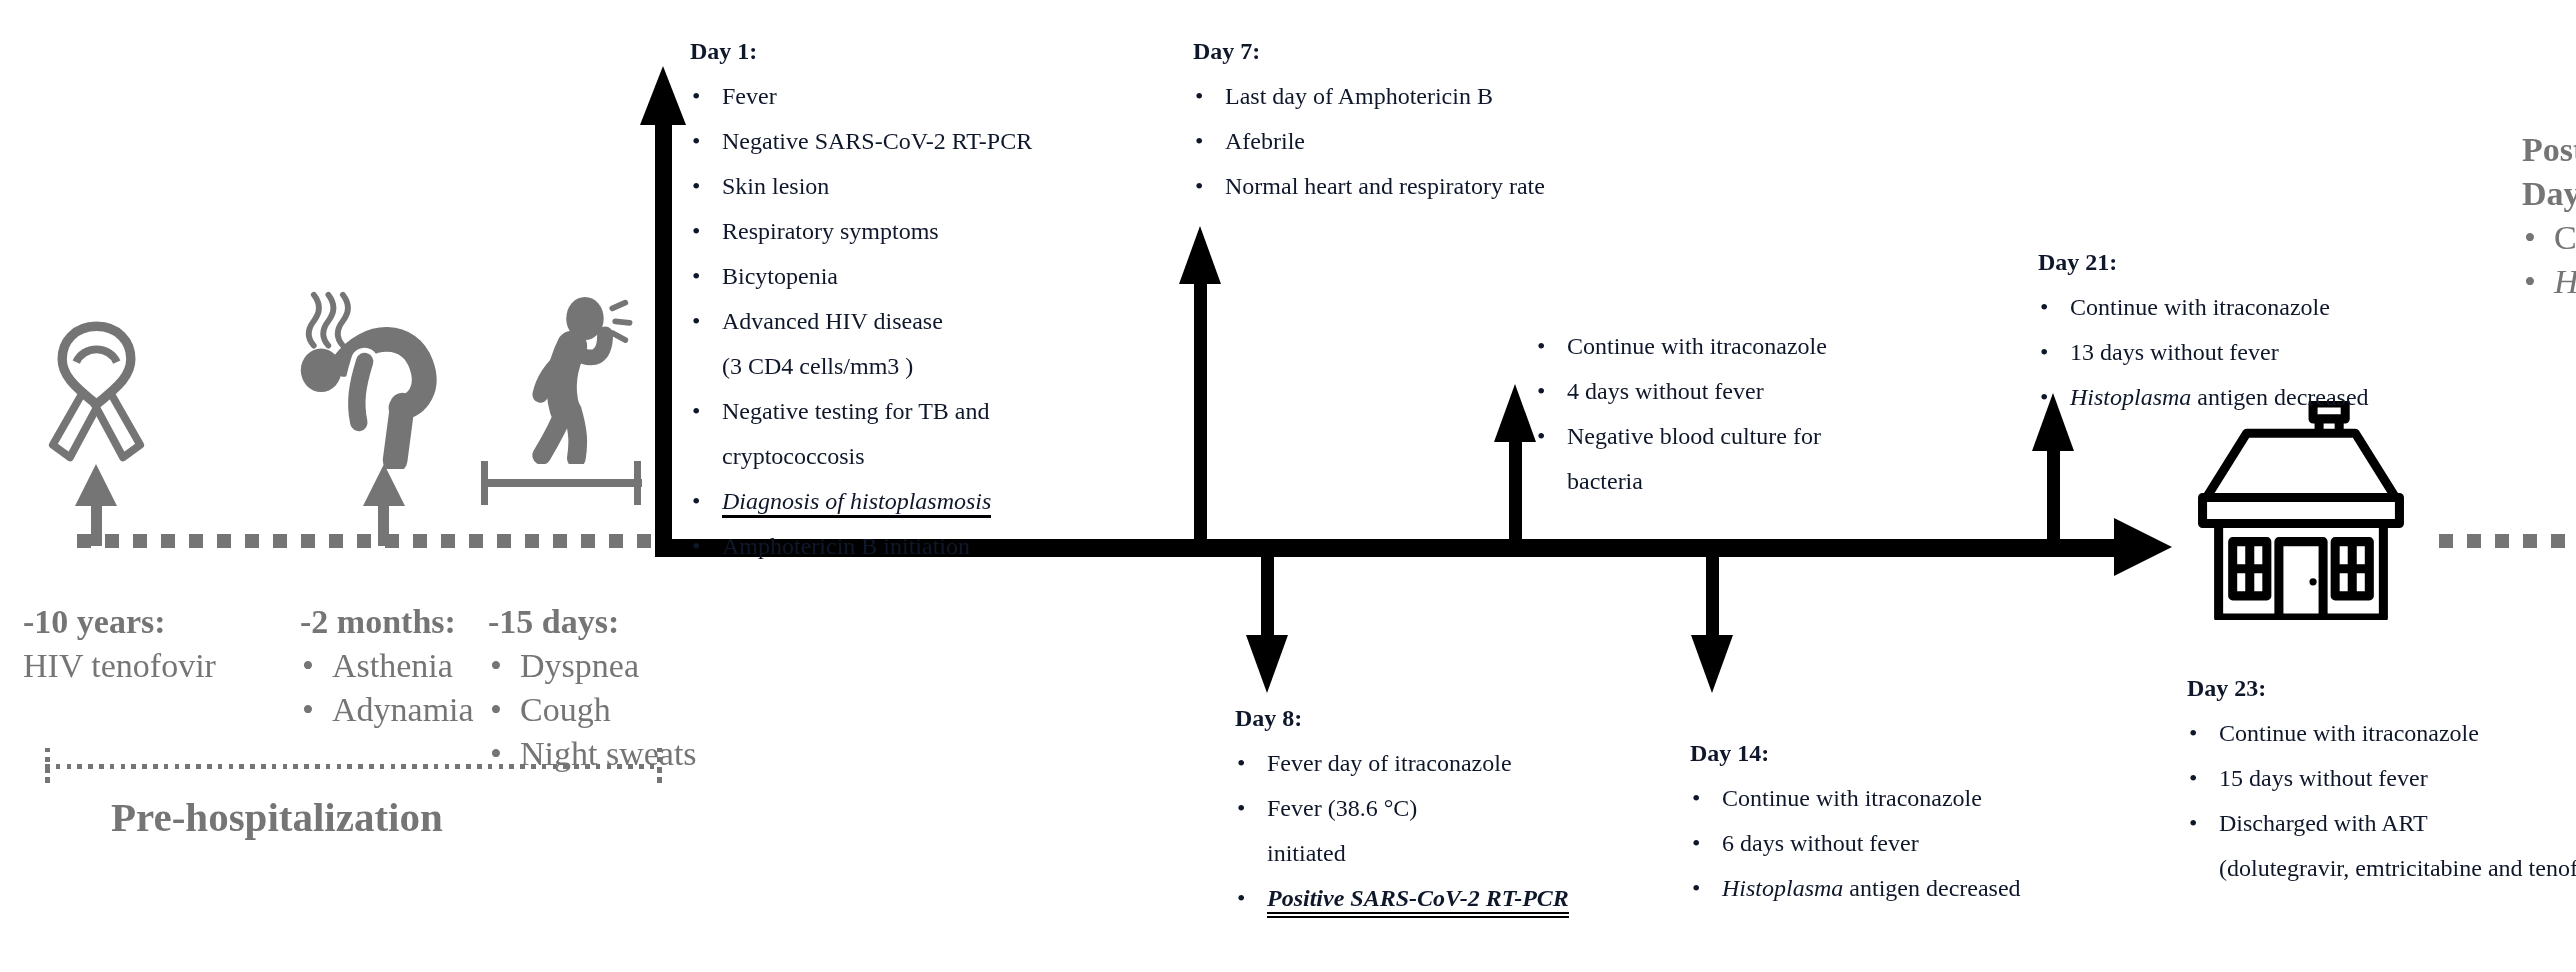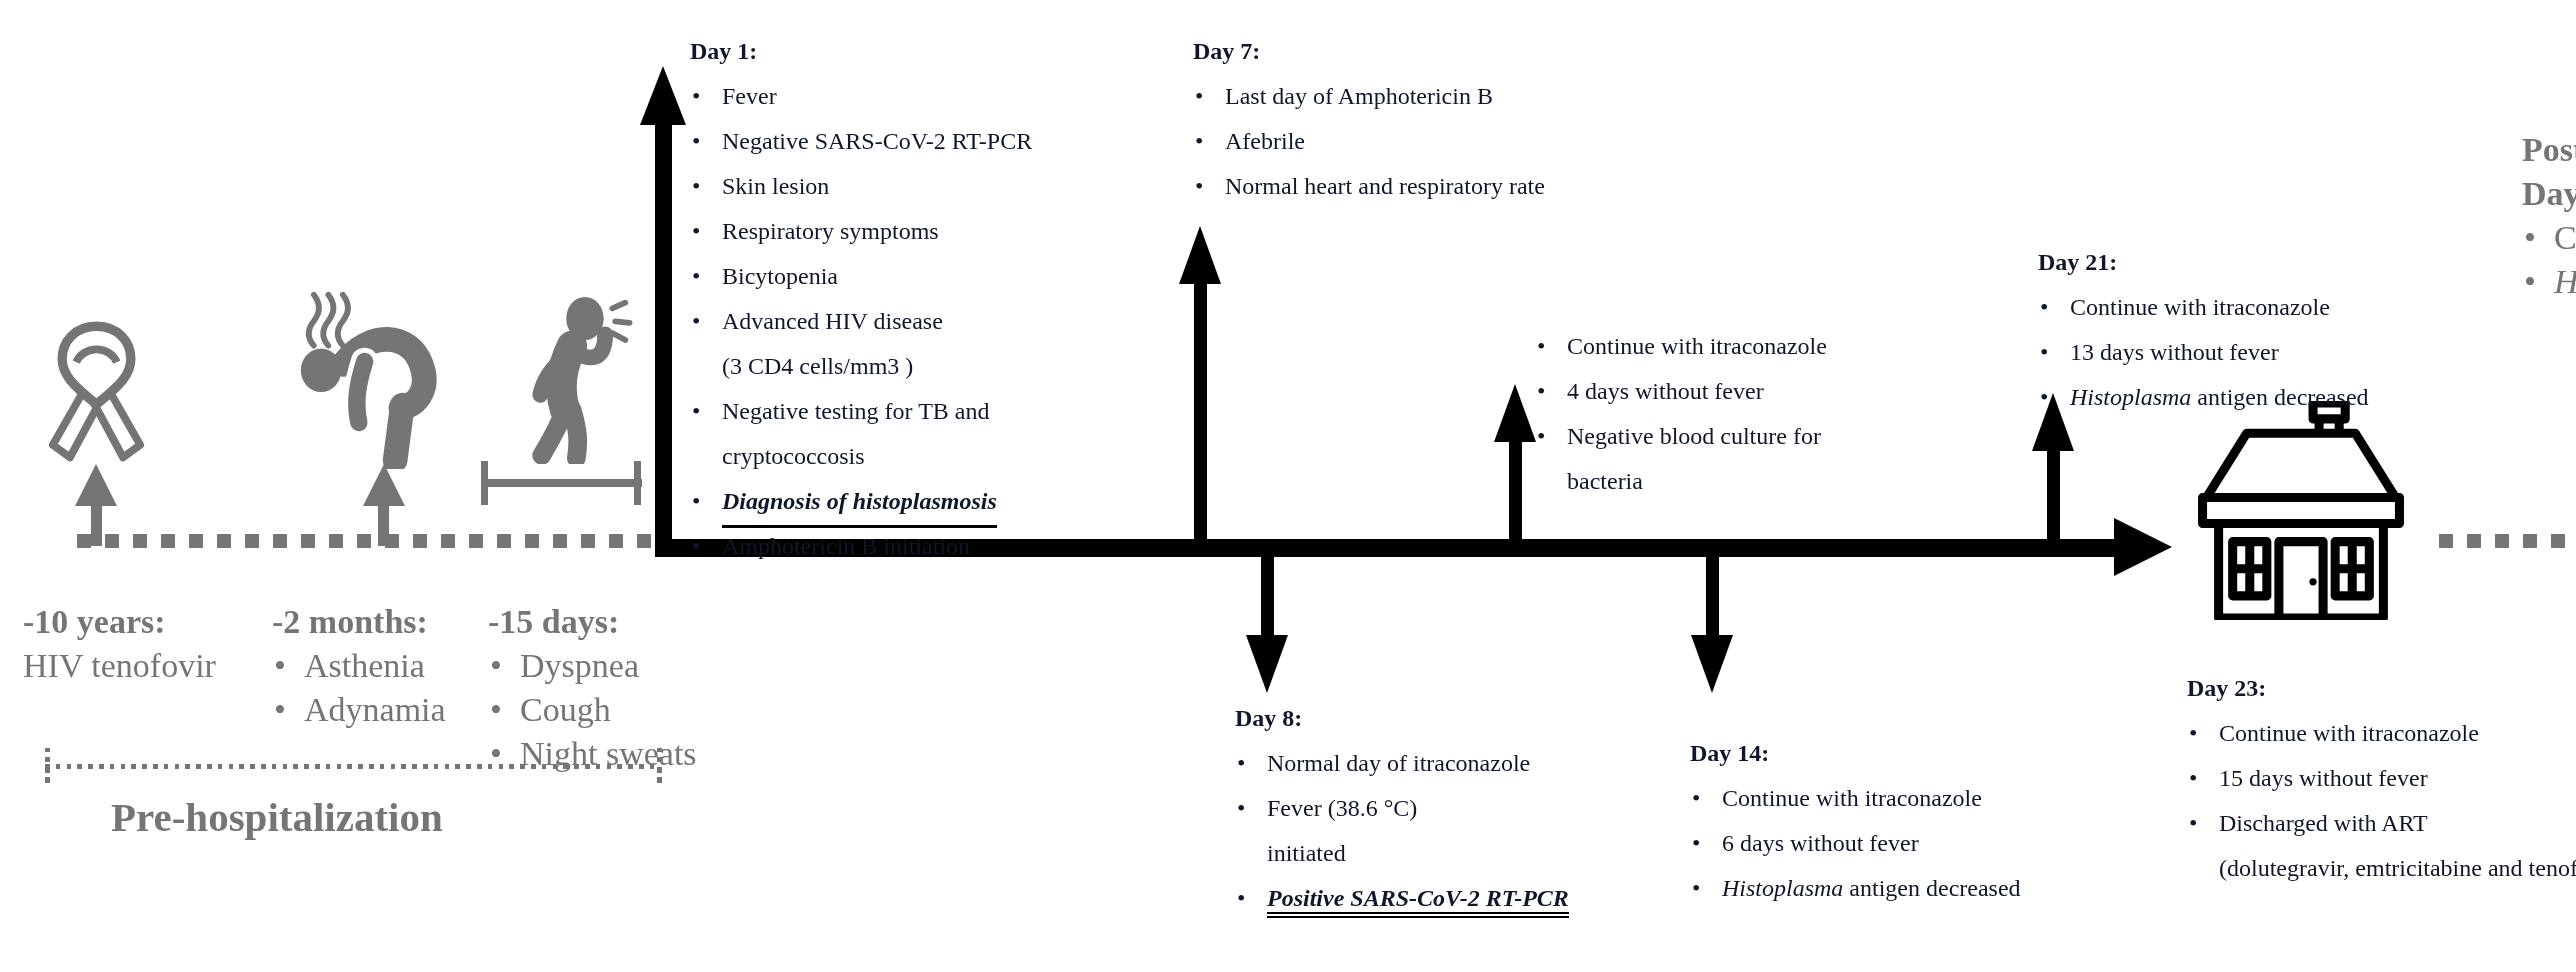--- a/index.html
+++ b/index.html
@@ -6,21 +6,21 @@
   .canvas{position:relative;width:2992px;height:973px;background:#ffffff;overflow:hidden;
           font-family:"Liberation Serif","DejaVu Serif",serif;}
   
   .blk{position:absolute;font-size:24px;line-height:45px;color:#0f172a;white-space:nowrap;}
   .blk .t{font-weight:bold;}
   .li{position:relative;padding-left:32px;}
   .li::before{content:"\2022";position:absolute;left:2.1px;}
   .cont{padding-left:32px;}
   .gray{color:#757575;}
   .gblk{font-size:34px;line-height:44px;}
-  .emph{font-weight:bold;font-style:italic;border-bottom:3.6px solid #000;padding-bottom:11px;}
+  .emph{font-weight:normal;font-style:italic;border-bottom:3.6px solid #000;padding-bottom:1px;}
   .emph2{font-weight:bold;font-style:italic;border-bottom:6.7px double #000;padding-bottom:1px;}
   .it{font-style:italic;}
   .prelabel{position:absolute;font-size:41px;font-weight:bold;color:#757575;white-space:nowrap;}
   
   .bar{position:absolute;background:#000;}
   .gbar{position:absolute;background:#757575;}
   .tri{position:absolute;width:0;height:0;}
   .dash-h{position:absolute;height:14.4px;background:repeating-linear-gradient(90deg,#757575 0 14.4px,transparent 14.4px 28px);}
   .dot-h{position:absolute;height:4.6px;background:repeating-linear-gradient(90deg,#757575 0 4.6px,transparent 4.6px 10.8px);}
   .dot-v{position:absolute;width:4.6px;background:repeating-linear-gradient(0deg,#757575 0 5.7px,transparent 5.7px 10.3px);}
@@ -150,21 +150,21 @@
 
   <div class="blk" style="left:2038px;top:240px;">
     <div class="t">Day 21:</div>
     <div class="li">Continue with itraconazole</div>
     <div class="li">13 days without fever</div>
     <div class="li"><span class="it">Histoplasma</span><span> antigen decreased</span></div>
   </div>
 
   <div class="blk" style="left:1235px;top:696px;">
     <div class="t">Day 8:</div>
-    <div class="li">Normal day of itraconazole</div>
+    <div class="li">Fever day of itraconazole</div>
     <div class="li">Fever (38.6 °C)</div>
     <div class="cont">initiated</div>
     <div class="li"><span class="emph2">Positive SARS-CoV-2 RT-PCR</span></div>
   </div>
 
   <div class="blk" style="left:1690px;top:696px;margin-top:35px;">
     <div class="t">Day 14:</div>
     <div class="li">Continue with itraconazole</div>
     <div class="li">6 days without fever</div>
     <div class="li"><span class="it">Histoplasma</span><span> antigen decreased</span></div>
@@ -183,21 +183,21 @@
     <div class="t">Day 51</div>
     <div class="li">Clinical improvement</div>
     <div class="li"><span class="it">Histoplasma</span></div>
   </div>
 
   <div class="blk gray gblk" style="left:23px;top:600px;">
     <div class="t">-10 years:</div>
     <div>HIV tenofovir</div>
   </div>
 
-  <div class="blk gray gblk" style="left:272px;top:600px;">
+  <div class="blk gray gblk" style="left:300px;top:600px;">
     <div class="t">-2 months:</div>
     <div class="li">Asthenia</div>
     <div class="li">Adynamia</div>
   </div>
 
   <div class="blk gray gblk" style="left:488px;top:600px;">
     <div class="t">-15 days:</div>
     <div class="li">Dyspnea</div>
     <div class="li">Cough</div>
     <div class="li">Night sweats</div>

